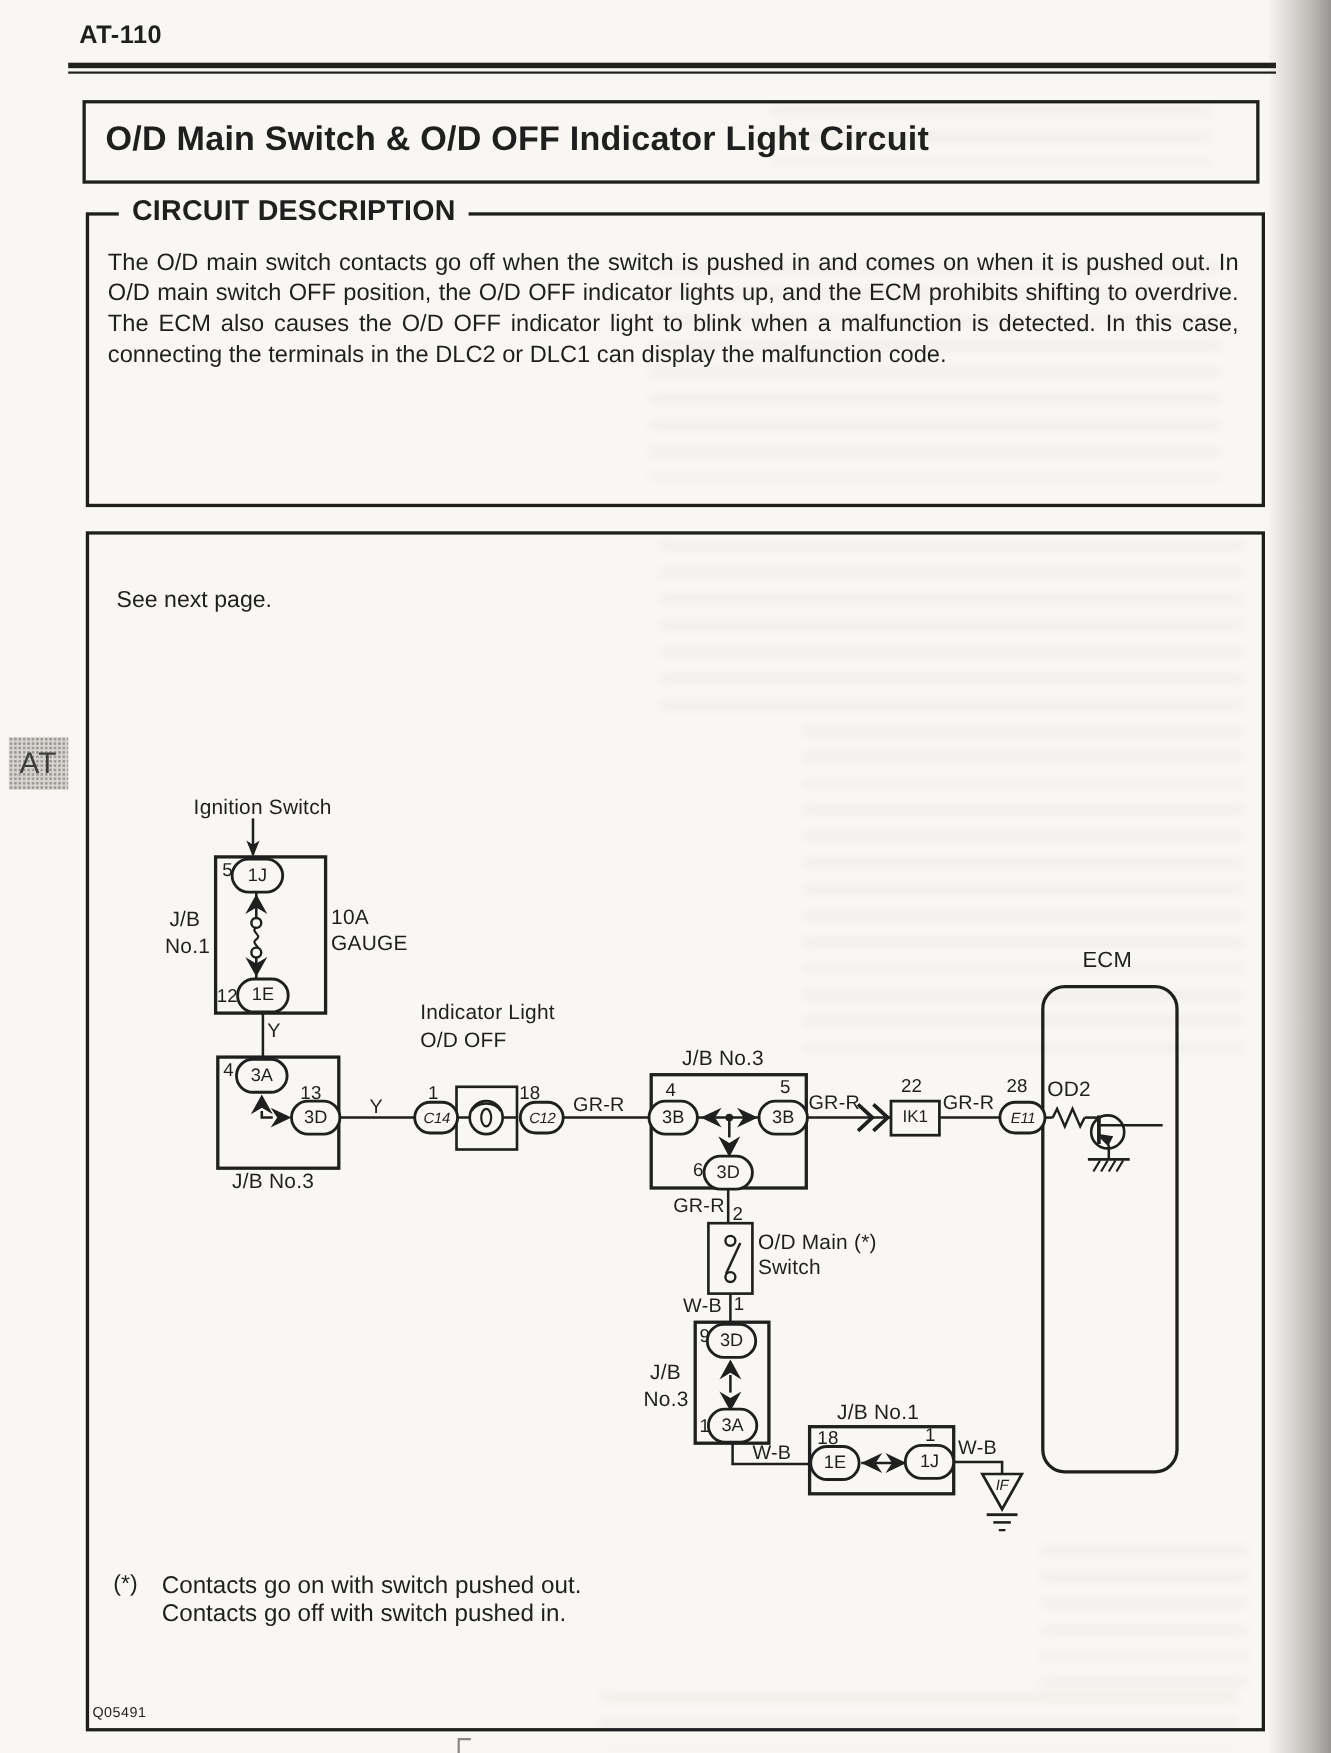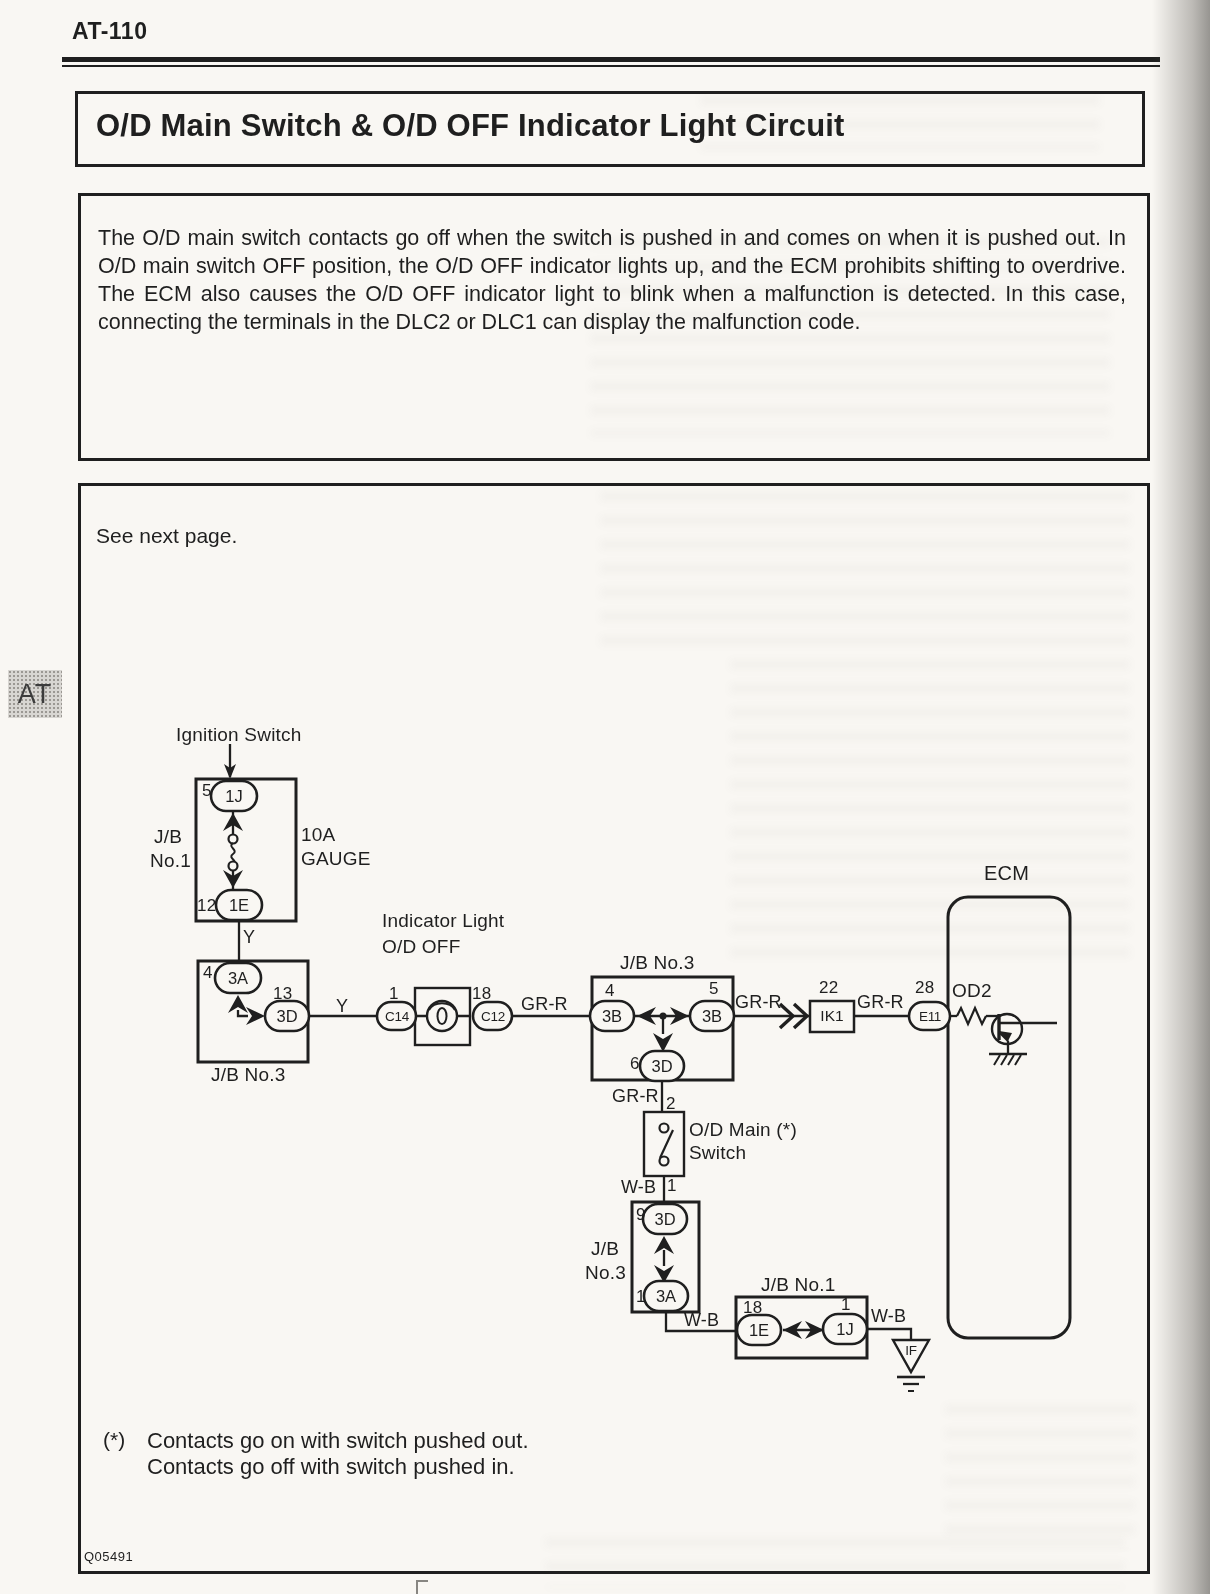--- a/index.html
+++ b/index.html
@@ -40,42 +40,42 @@
   .diag-box{left:78px;top:483px;width:1066px;height:1085px;}
   .sec-heading{
     position:absolute;margin:0;z-index:3;
     background:var(--paper);padding:0 12px;
     font-size:26px;font-weight:bold;letter-spacing:.2px;white-space:nowrap;
   }
   .desc-body{
     position:absolute;left:98px;top:224px;width:1028px;margin:0;z-index:2;
     font-size:21.5px;line-height:1.31;text-align:justify;
   }
-  .note{position:absolute;left:96px;top:524px;margin:0;font-size:21px;z-index:2;}
+  .note{position:absolute;left:96px;top:524px;margin:10px;font-size:21px;z-index:2;}
   .wiring-heading{
     position:absolute;left:98px;top:645px;margin:0;z-index:2;
     font-size:26px;font-weight:bold;letter-spacing:.2px;
     padding-bottom:3px;border-bottom:3px solid var(--ink);
   }
   
   .side-tab{
     position:absolute;left:8px;top:670px;width:54px;height:48px;z-index:4;
     background-color:#d8d6d2;
     background-image:radial-gradient(#9b9893 1.1px, rgba(0,0,0,0) 1.3px);
     background-size:4px 4px;
     display:flex;align-items:center;justify-content:center;
     font-size:27px;color:#3c3c3c;letter-spacing:1px;
   }
   
   .diagram-svg{position:absolute;left:0;top:0;z-index:2;}
   .lbl{position:absolute;white-space:nowrap;font-size:19px;z-index:3;letter-spacing:.2px;}
   .num{font-size:17px;}
   .wire{font-size:18px;}
   .pin{position:absolute;transform:translate(-50%,-50%);font-size:16.5px;white-space:nowrap;z-index:3;}
-  .pin.sm{font-size:13.5px;letter-spacing:-.3px;}
+  .pin.sm{font-size:13.5px;letter-spacing:-.3px;font-style:italic;}
   
   .fn-marker{position:absolute;left:103px;top:1428px;font-size:21px;z-index:3;}
   .fn-lines{position:absolute;left:147px;top:1428px;z-index:3;font-size:22px;line-height:26px;}
   .fn-lines div{margin:0;}
   .figure-code{position:absolute;left:84px;top:1549px;font-size:13px;z-index:3;letter-spacing:.5px;}
   .stray-mark{position:absolute;left:416px;top:1580px;width:10px;height:12px;border-left:2px solid rgba(60,58,55,.6);border-top:2px solid rgba(60,58,55,.6);z-index:2;}
 </style>
 </head>
 <body>
 
@@ -92,20 +92,21 @@
 
   <span class="page-code">AT-110</span>
   <div class="rule-thick"></div>
   <div class="rule-thin"></div>
 
   <div class="title-box">
     <h1>O/D Main Switch &amp; O/D OFF Indicator Light Circuit</h1>
   </div>
 
   <div class="outline-box desc-box"></div>
+  <h2 class="sec-heading" style="left:108px;top:176px;">CIRCUIT DESCRIPTION</h2>
   <p class="desc-body">The O/D main switch contacts go off when the switch is pushed in and comes on when it is pushed out. In O/D main switch OFF position, the O/D OFF indicator lights up, and the ECM prohibits shifting to overdrive. The ECM also causes the O/D OFF indicator light to blink when a malfunction is detected. In this case, connecting the terminals in the DLC2 or DLC1 can display the malfunction code.</p>
 
   <div class="outline-box diag-box"></div>
   <p class="note">See next page.</p>
 
 
   <div class="side-tab">AT</div>
 
   <svg class="diagram-svg" width="1210" height="1594" viewBox="0 0 1210 1594">
     <g stroke="#1f1f1f" stroke-width="2.3" fill="none">

